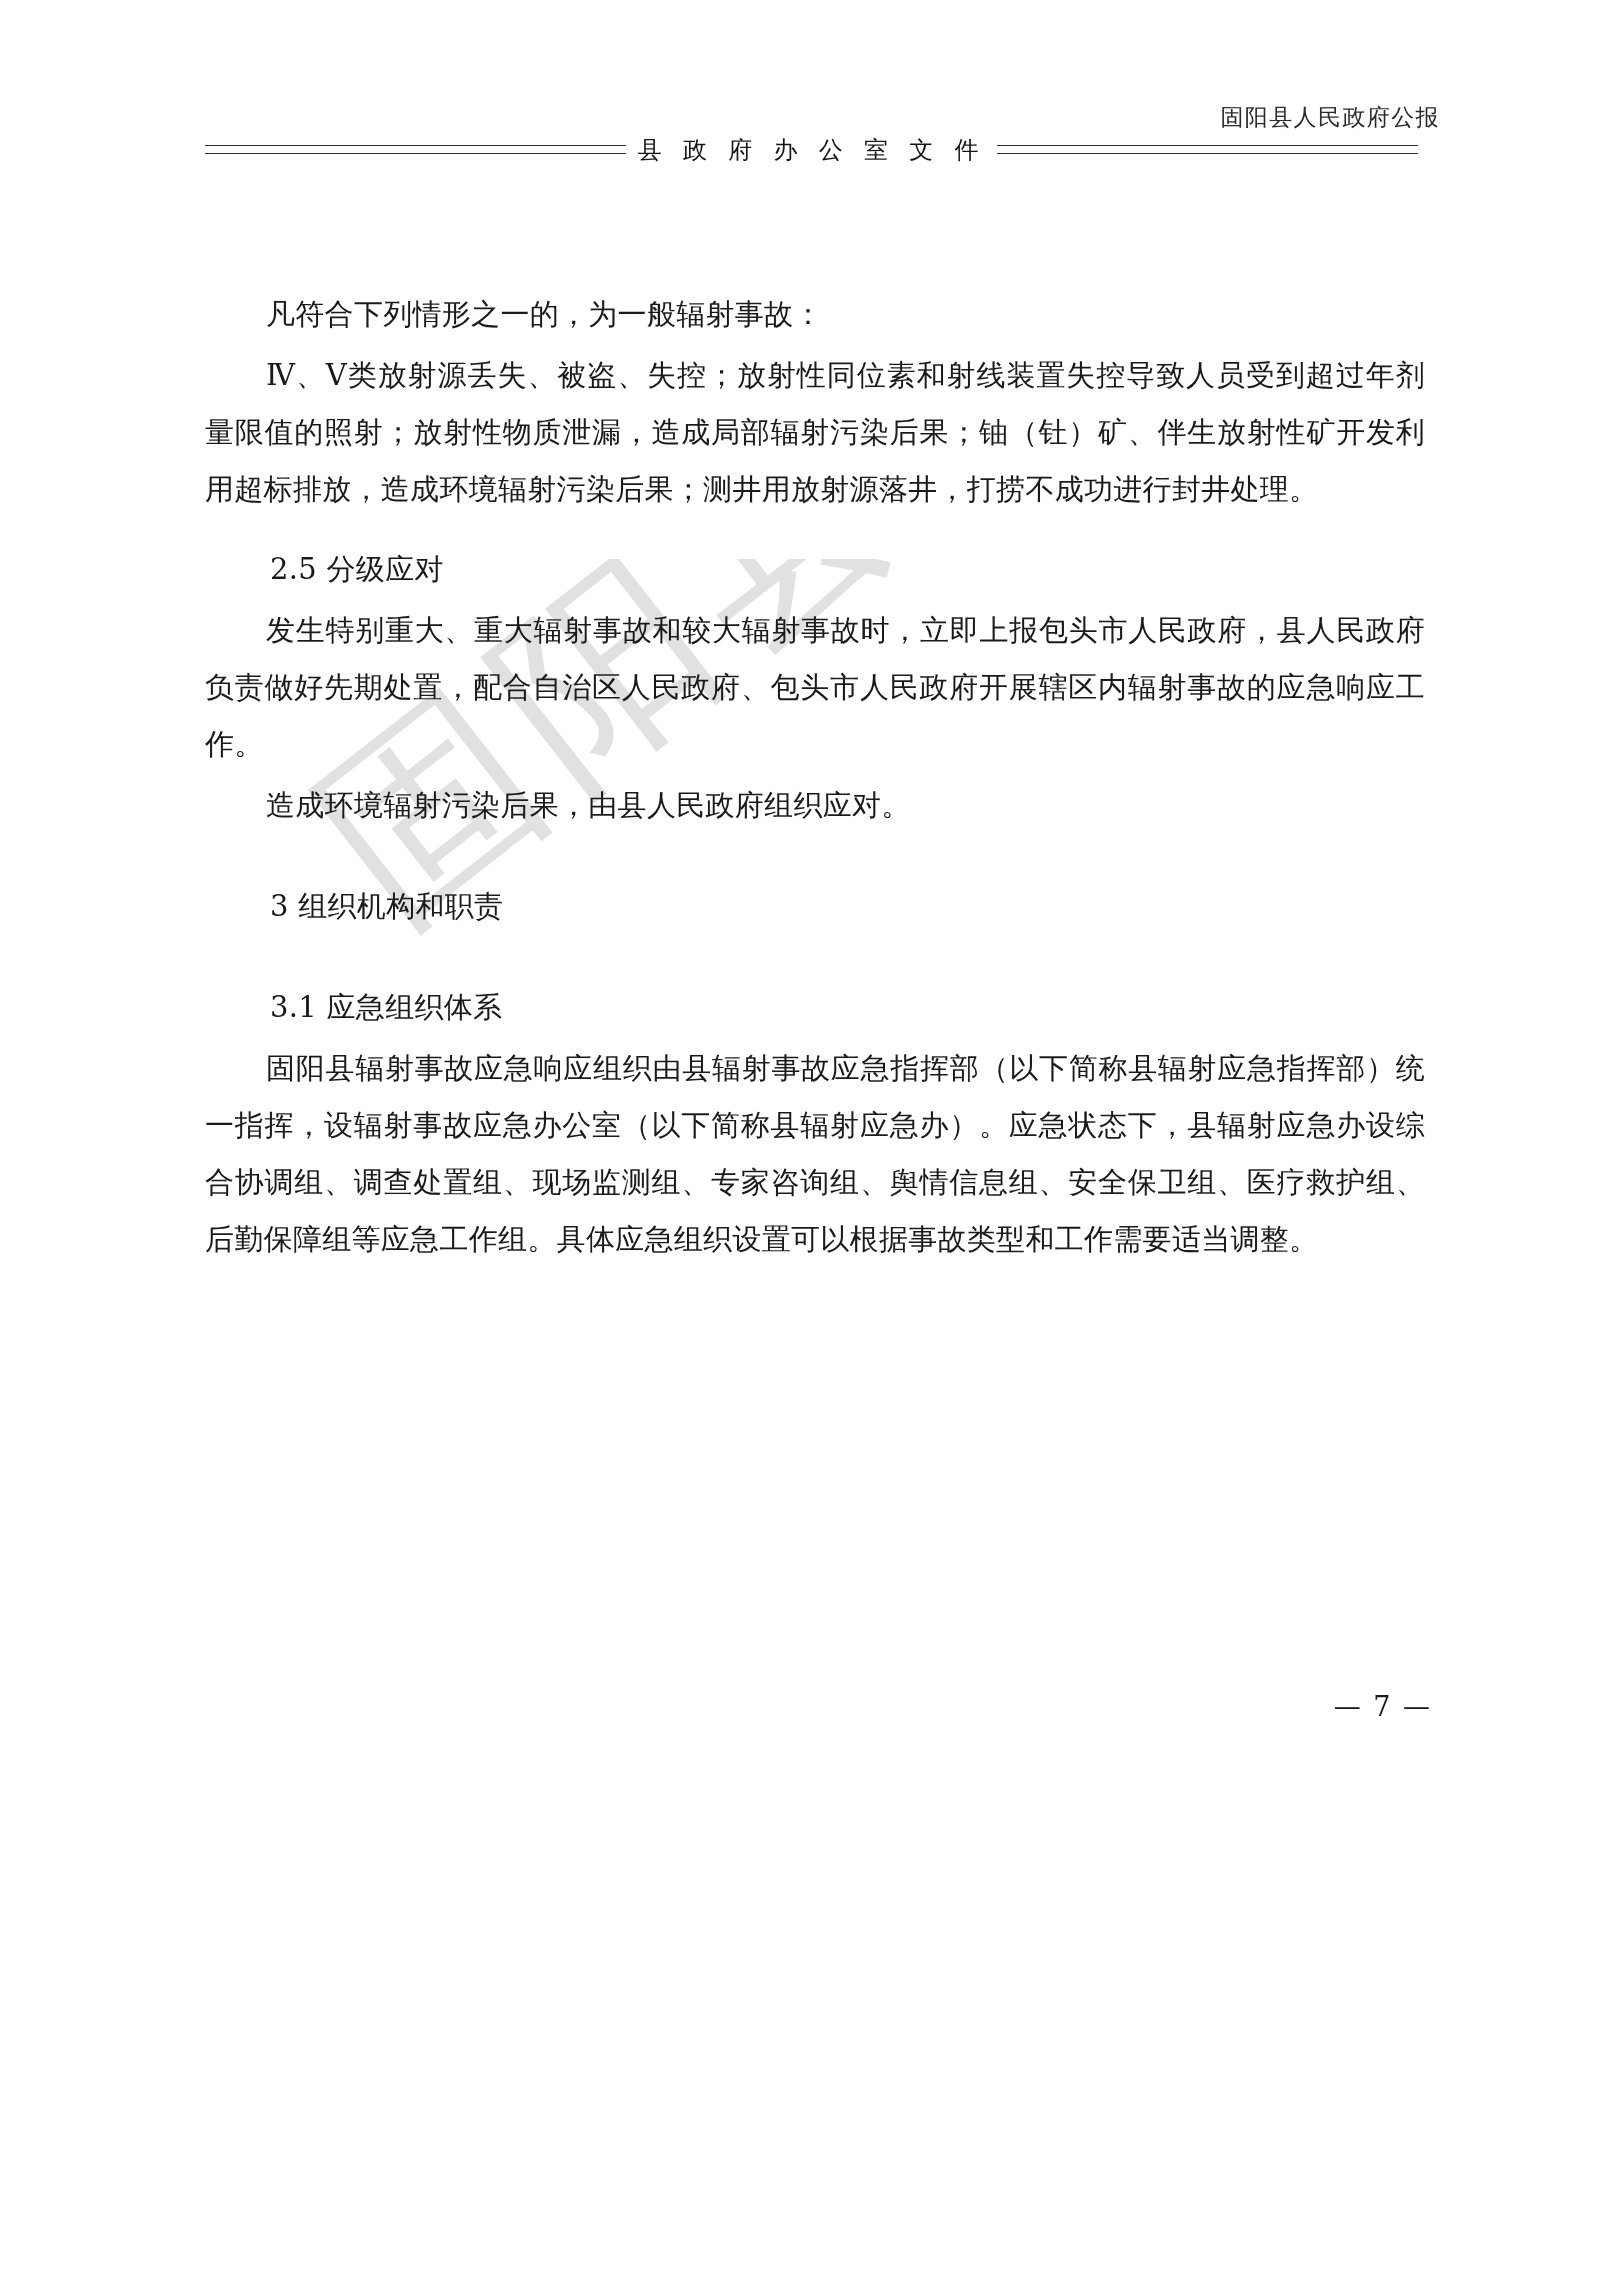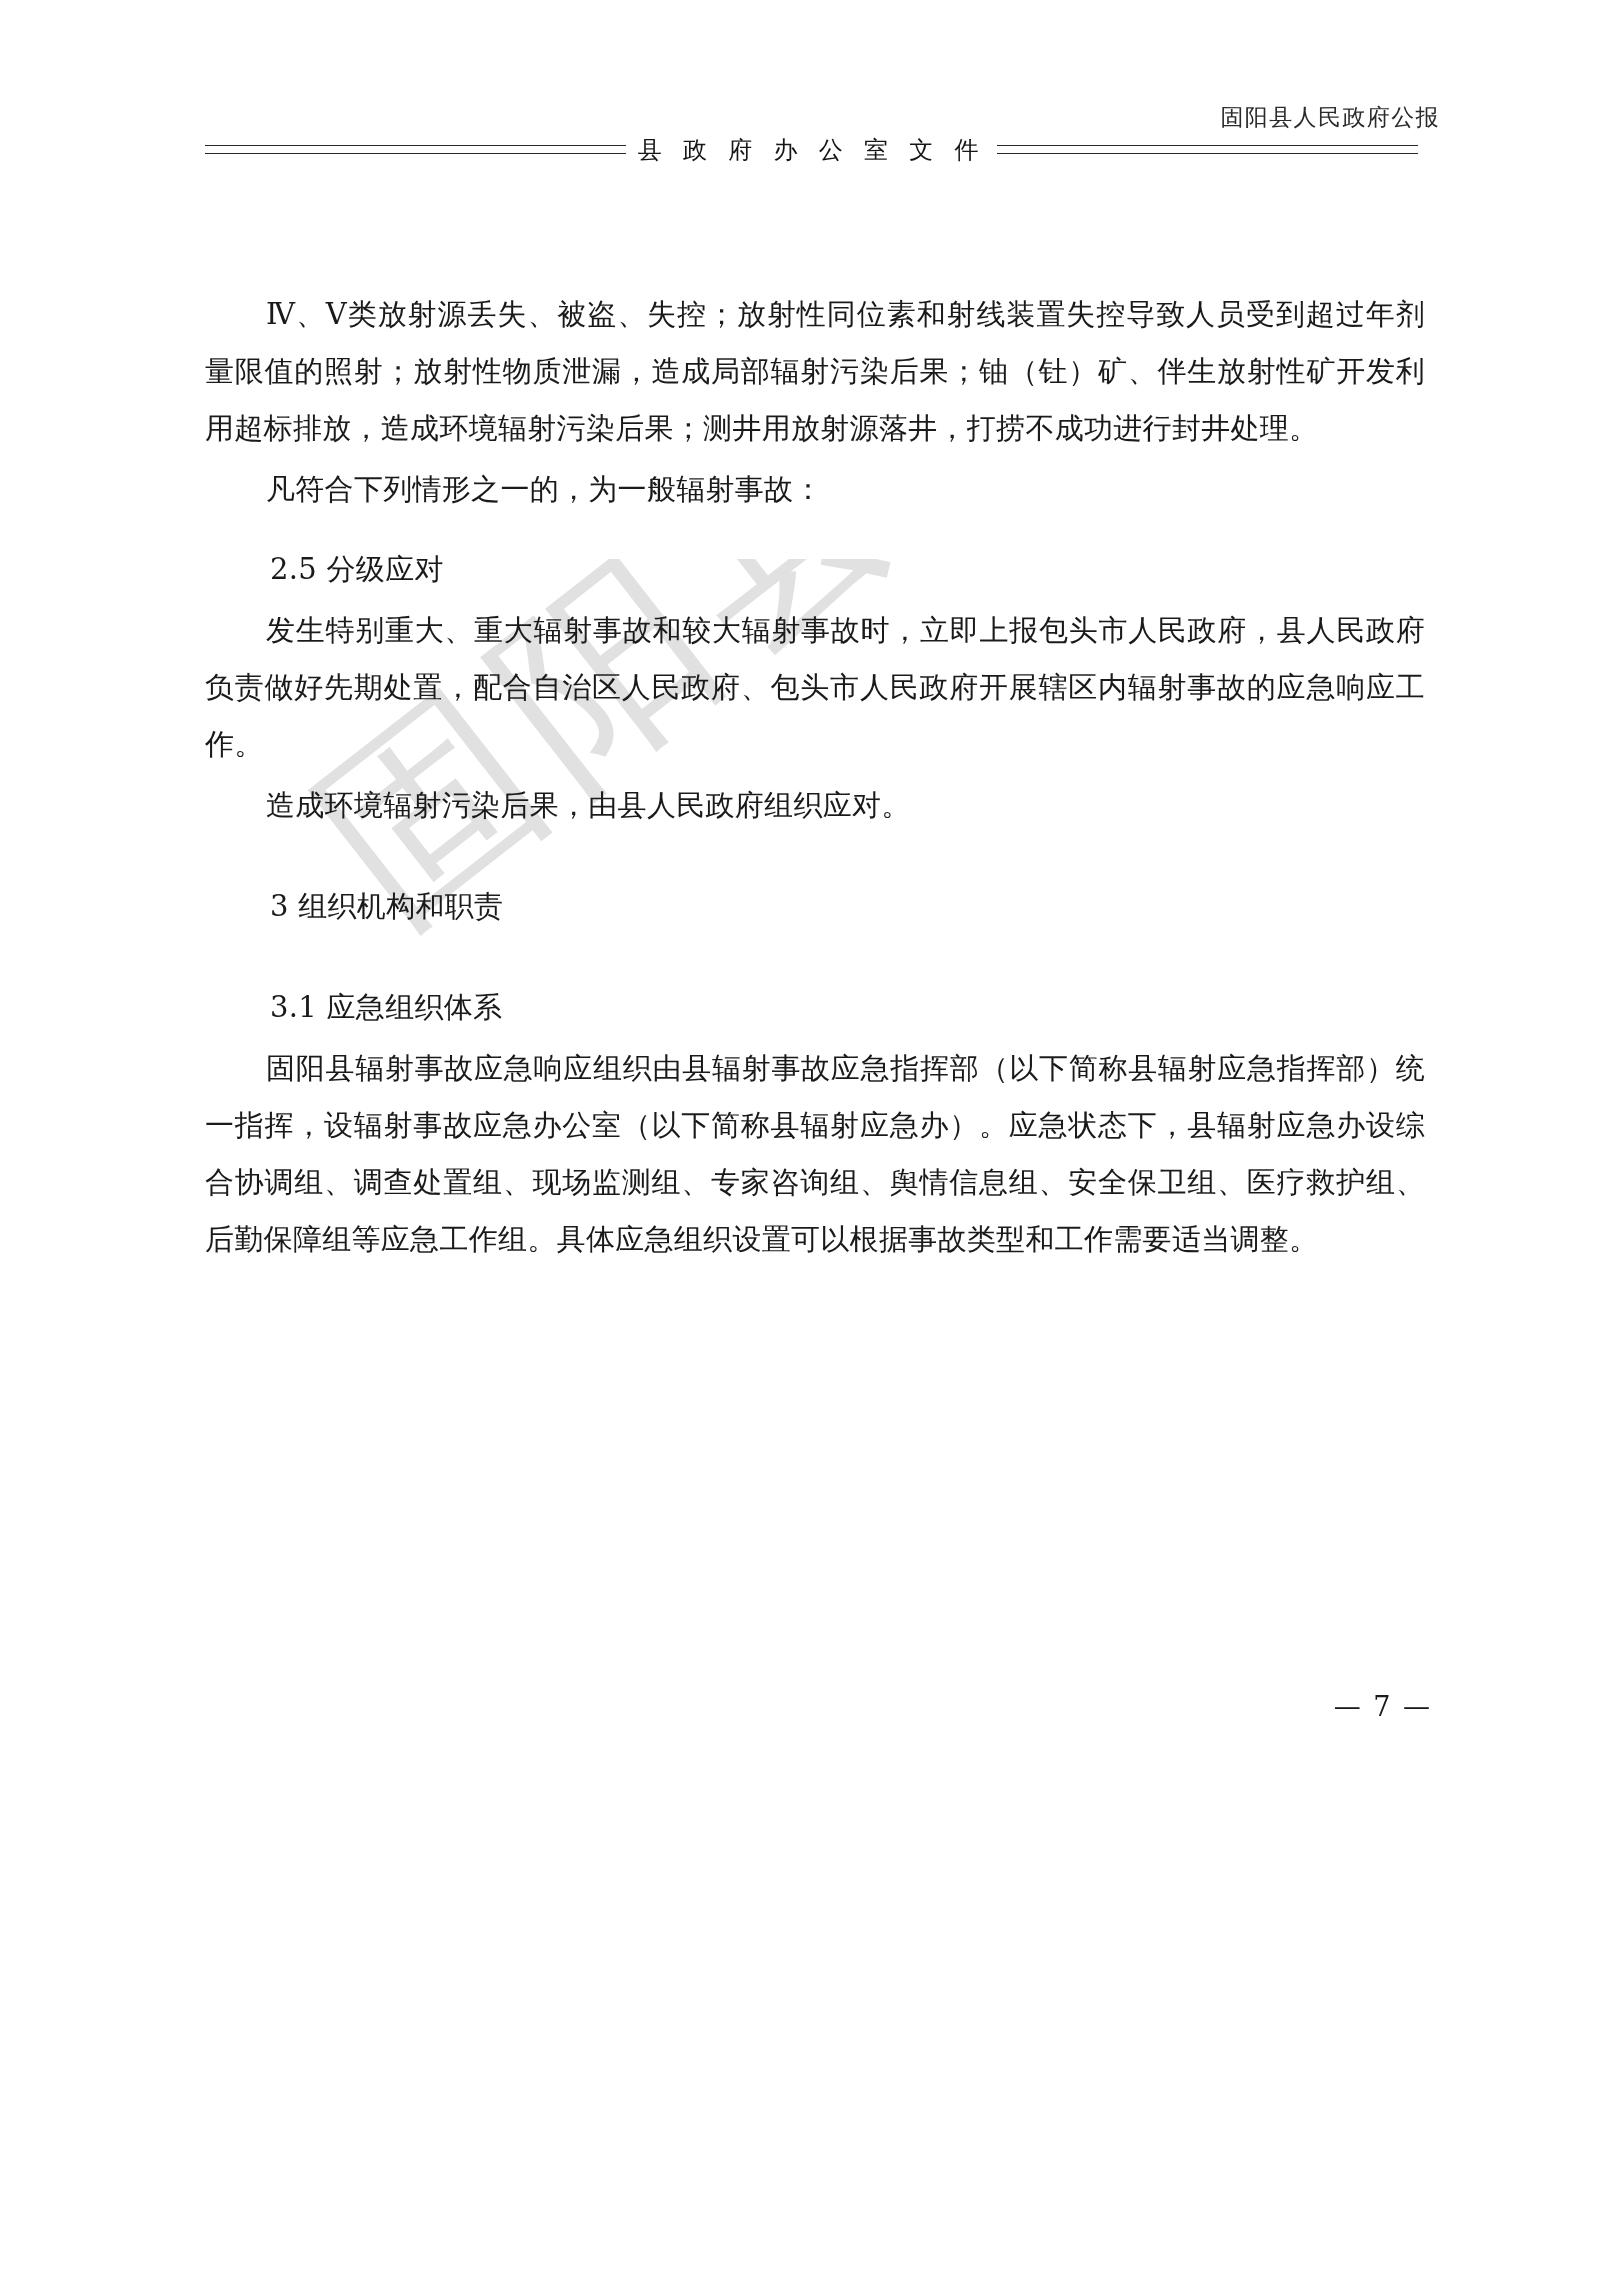--- a/index.html
+++ b/index.html
@@ -126,22 +126,22 @@
     <div class="rule-line"></div>
     <div class="header-title">县 政 府 办 公 室 文 件</div>
     <div class="rule-line"></div>
   </div>
 
   <div class="watermark">
     <span>固阳县人民政府公报</span>
   </div>
 
   <div class="content">
+    <p class="para indent2">凡符合下列情形之一的，为一般辐射事故：</p>
     <p class="para indent2">Ⅳ、Ⅴ类放射源丢失、被盗、失控；放射性同位素和射线装置失控导致人员受到超过年剂量限值的照射；放射性物质泄漏，造成局部辐射污染后果；铀（钍）矿、伴生放射性矿开发利用超标排放，造成环境辐射污染后果；测井用放射源落井，打捞不成功进行封井处理。</p>
-    <p class="para indent2">凡符合下列情形之一的，为一般辐射事故：</p>
     <p class="para indent-head gap-top-m">2.5 分级应对</p>
     <p class="para indent2">发生特别重大、重大辐射事故和较大辐射事故时，立即上报包头市人民政府，县人民政府负责做好先期处置，配合自治区人民政府、包头市人民政府开展辖区内辐射事故的应急响应工作。</p>
     <p class="para indent2">造成环境辐射污染后果，由县人民政府组织应对。</p>
     <p class="para indent-head gap-top-l">3 组织机构和职责</p>
     <p class="para indent-head gap-top-l">3.1 应急组织体系</p>
     <p class="para indent2">固阳县辐射事故应急响应组织由县辐射事故应急指挥部（以下简称县辐射应急指挥部）统一指挥，设辐射事故应急办公室（以下简称县辐射应急办）。应急状态下，县辐射应急办设综合协调组、调查处置组、现场监测组、专家咨询组、舆情信息组、安全保卫组、医疗救护组、后勤保障组等应急工作组。具体应急组织设置可以根据事故类型和工作需要适当调整。</p>
   </div>
 
   <div class="page-number">— 7 —</div>
 

